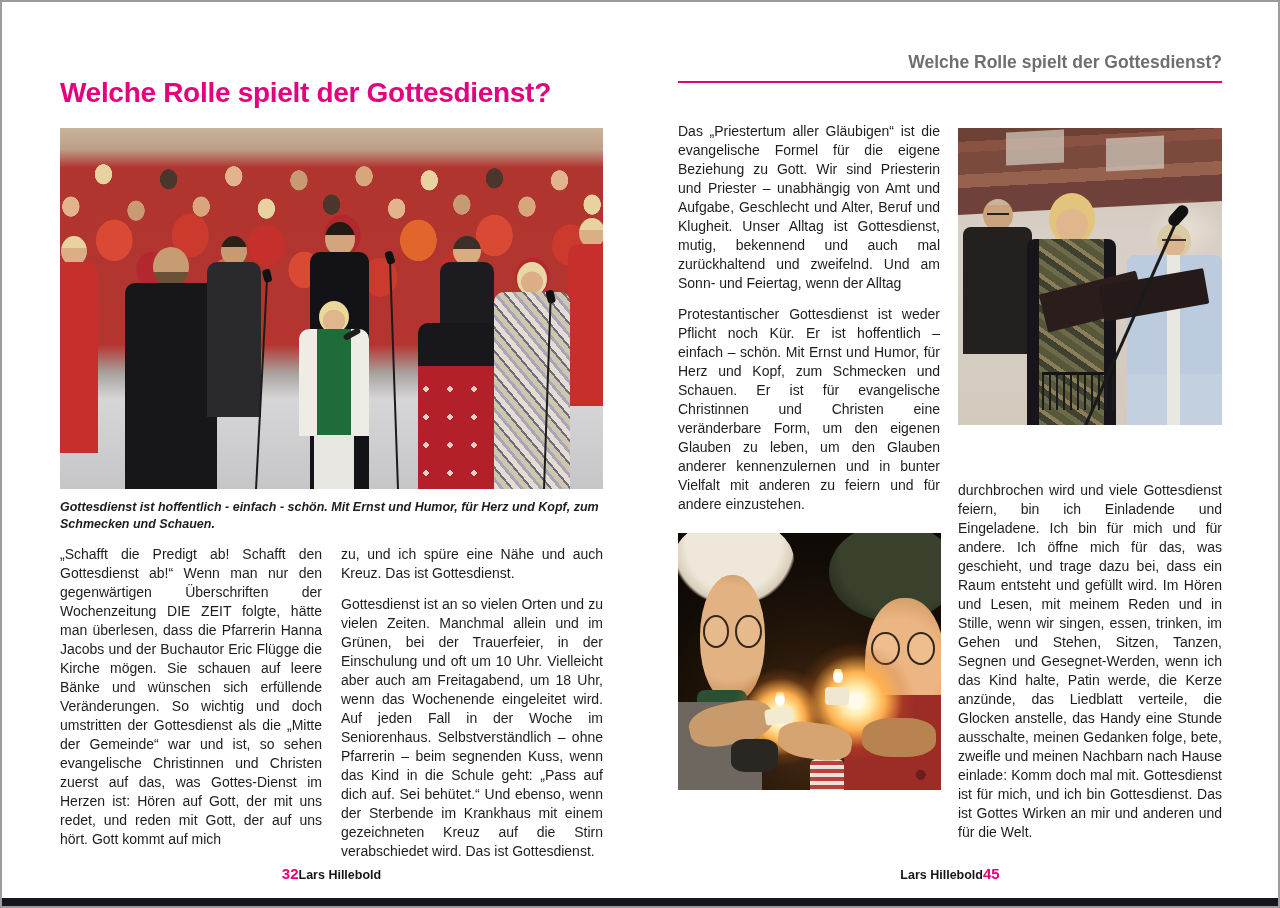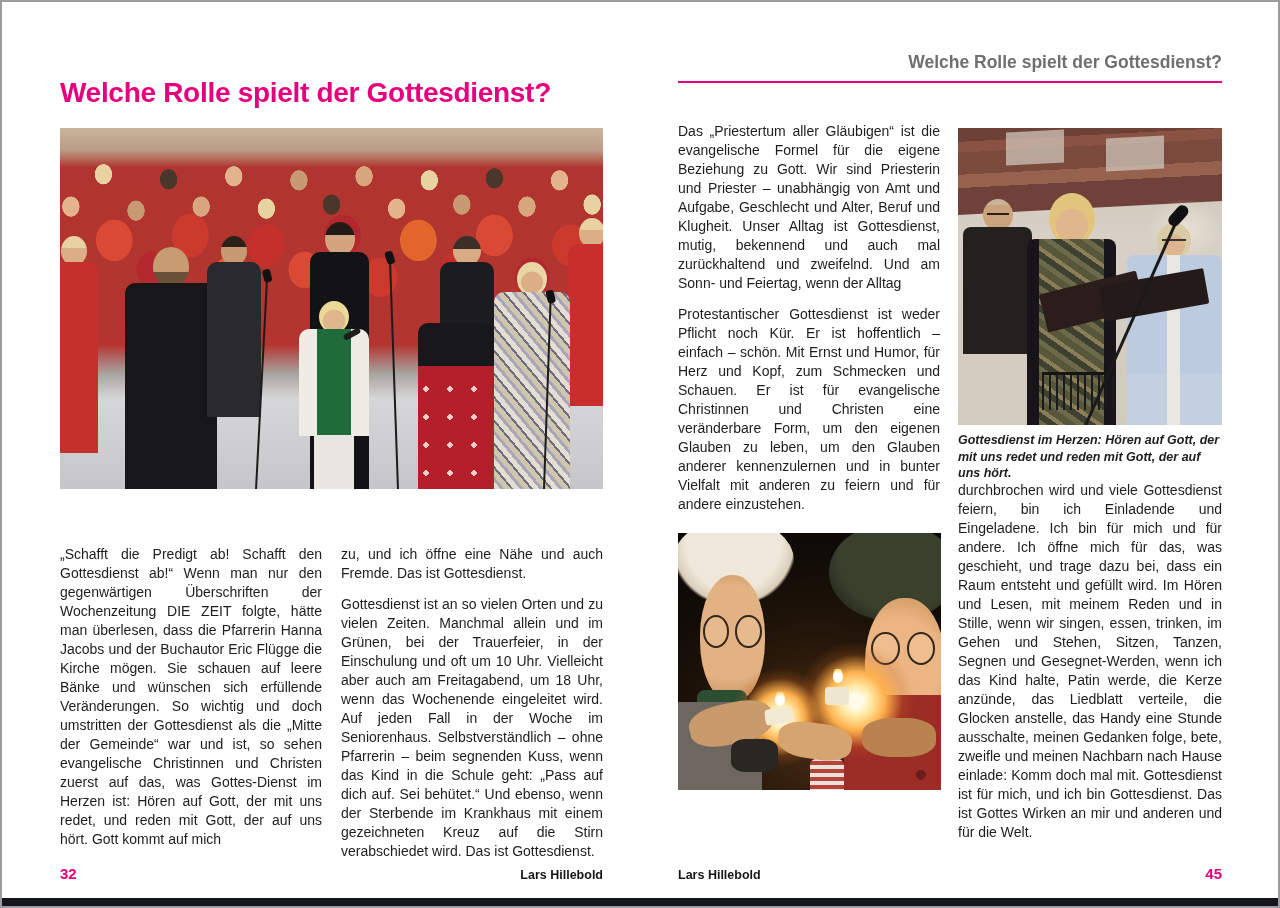--- a/index.html
+++ b/index.html
@@ -9,21 +9,21 @@
   .bottom-bar{position:absolute;left:2px;right:2px;bottom:2px;height:8px;background:#16161e;z-index:40;}
 
   
   .page-title{position:absolute;left:60px;top:58px;width:560px;
     font-size:28px;font-weight:700;color:#e5007e;letter-spacing:-.3px;}
   .running-head{position:absolute;left:678px;top:52px;width:544px;text-align:right;
     font-size:17.5px;font-weight:700;color:#706f6f;padding-bottom:8px;border-bottom:2px solid #e5007e;}
   .body-text{font-size:14px;line-height:19px;text-align:justify;hyphens:auto;-webkit-hyphens:auto;}
   .body-text p{margin:0 0 12px 0;}
   .caption{font-size:12.5px;line-height:16.5px;font-style:italic;font-weight:700;color:#1d1d1b;}
-  .footer{position:absolute;bottom:26px;display:flex;justify-content:space-between;align-items:baseline;}
+  .footer{position:absolute;bottom:26px;display:flex;justify-content:center;align-items:baseline;}
   .footer .pagenum{font-size:15px;font-weight:700;color:#e5007e;}
   .footer .author{font-size:12.5px;font-weight:700;color:#161616;}
 
   
   .lp-col1{position:absolute;left:60px;top:545px;width:262px;}
   .lp-col2{position:absolute;left:341px;top:545px;width:262px;}
   .lp-caption{position:absolute;left:60px;top:499px;width:543px;}
   .rp-col1{position:absolute;left:678px;top:122px;width:262px;}
   .rp-col2{position:absolute;left:958px;top:481px;width:264px;}
   .rp-caption-top{position:absolute;left:958px;top:432px;width:264px;}
@@ -227,26 +227,27 @@
       </div>
     <div class="fg f8">
         <div class="hd"></div>
         <div class="bd"></div>
       </div>
     <div class="mic mc1"></div>
     <div class="mic mc2"></div>
     <div class="mic mc3"></div>
   </div>
 
+  <div class="lp-caption caption">Gottesdienst ist hoffentlich - einfach - schön. Mit Ernst und Humor, für Herz und Kopf, zum Schmecken und Schauen.</div>
 
   <div class="lp-col1 body-text">
     <p>„Schafft die Predigt ab! Schafft den Gottesdienst ab!“ Wenn man nur den gegenwärtigen Überschriften der Wochenzeitung DIE ZEIT folgte, hätte man überlesen, dass die Pfarrerin Hanna Jacobs und der Buchautor Eric Flügge die Kirche mögen. Sie schauen auf leere Bänke und wünschen sich erfüllende Veränderungen. So wichtig und doch umstritten der Gottesdienst als die „Mitte der Gemeinde“ war und ist, so sehen evangelische Christinnen und Christen zuerst auf das, was Gottes-Dienst im Herzen ist: Hören auf Gott, der mit uns redet, und reden mit Gott, der auf uns hört. Gott kommt auf mich</p>
   </div>
   <div class="lp-col2 body-text">
-    <p>zu, und ich öffne eine Nähe und auch Fremde. Das ist Gottesdienst.</p>
+    <p>zu, und ich spüre eine Nähe und auch Kreuz. Das ist Gottesdienst.</p>
     <p>Gottesdienst ist an so vielen Orten und zu vielen Zeiten. Manchmal allein und im Grünen, bei der Trauerfeier, in der Einschulung und oft um 10 Uhr. Vielleicht aber auch am Freitagabend, um 18 Uhr, wenn das Wochenende eingeleitet wird. Auf jeden Fall in der Woche im Seniorenhaus. Selbstverständlich – ohne Pfarrerin – beim segnenden Kuss, wenn das Kind in die Schule geht: „Pass auf dich auf. Sei behütet.“ Und ebenso, wenn der Sterbende im Krankhaus mit einem gezeichneten Kreuz auf die Stirn verabschiedet wird. Das ist Gottesdienst.</p>
   </div>
 
   <div class="footer footer-left">
     <span class="pagenum">32</span>
     <span class="author">Lars Hillebold</span>
   </div>
 
   <div class="running-head">Welche Rolle spielt der Gottesdienst?</div>
 
@@ -271,21 +272,20 @@
     <div class="pr-folder1"></div>
     <div class="pr-fig pr-w2">
         <div class="hd"></div>
         <div class="bd"></div>
       </div>
     <div class="pr-folder2"></div>
     <div class="pr-stand"></div>
     <div class="pr-mic"></div>
   </div>
 
-  <div class="rp-caption-top caption">Gottesdienst im Herzen: Hören auf Gott, der mit uns redet und reden mit Gott, der auf uns hört.</div>
 
   <div class="rp-col2 body-text">
     <p>durchbrochen wird und viele Gottesdienst feiern, bin ich Einladende und Eingeladene. Ich bin für mich und für andere. Ich öffne mich für das, was geschieht, und trage dazu bei, dass ein Raum entsteht und gefüllt wird. Im Hören und Lesen, mit meinem Reden und in Stille, wenn wir singen, essen, trinken, im Gehen und Stehen, Sitzen, Tanzen, Segnen und Gesegnet-Werden, wenn ich das Kind halte, Patin werde, die Kerze anzünde, das Liedblatt verteile, die Glocken anstelle, das Handy eine Stunde ausschalte, meinen Gedanken folge, bete, zweifle und meinen Nachbarn nach Hause einlade: Komm doch mal mit. Gottesdienst ist für mich, und ich bin Gottesdienst. Das ist Gottes Wirken an mir und anderen und für die Welt.</p>
   </div>
 
   <div class="photo photo-candle" role="img" aria-label="Zwei Kinder mit Brillen und Wintermützen halten brennende Kerzen im Dunkeln">
     <div class="cd-k1">
       <div class="hat"></div>
       <div class="face"></div>
       <div class="glasses"></div>

